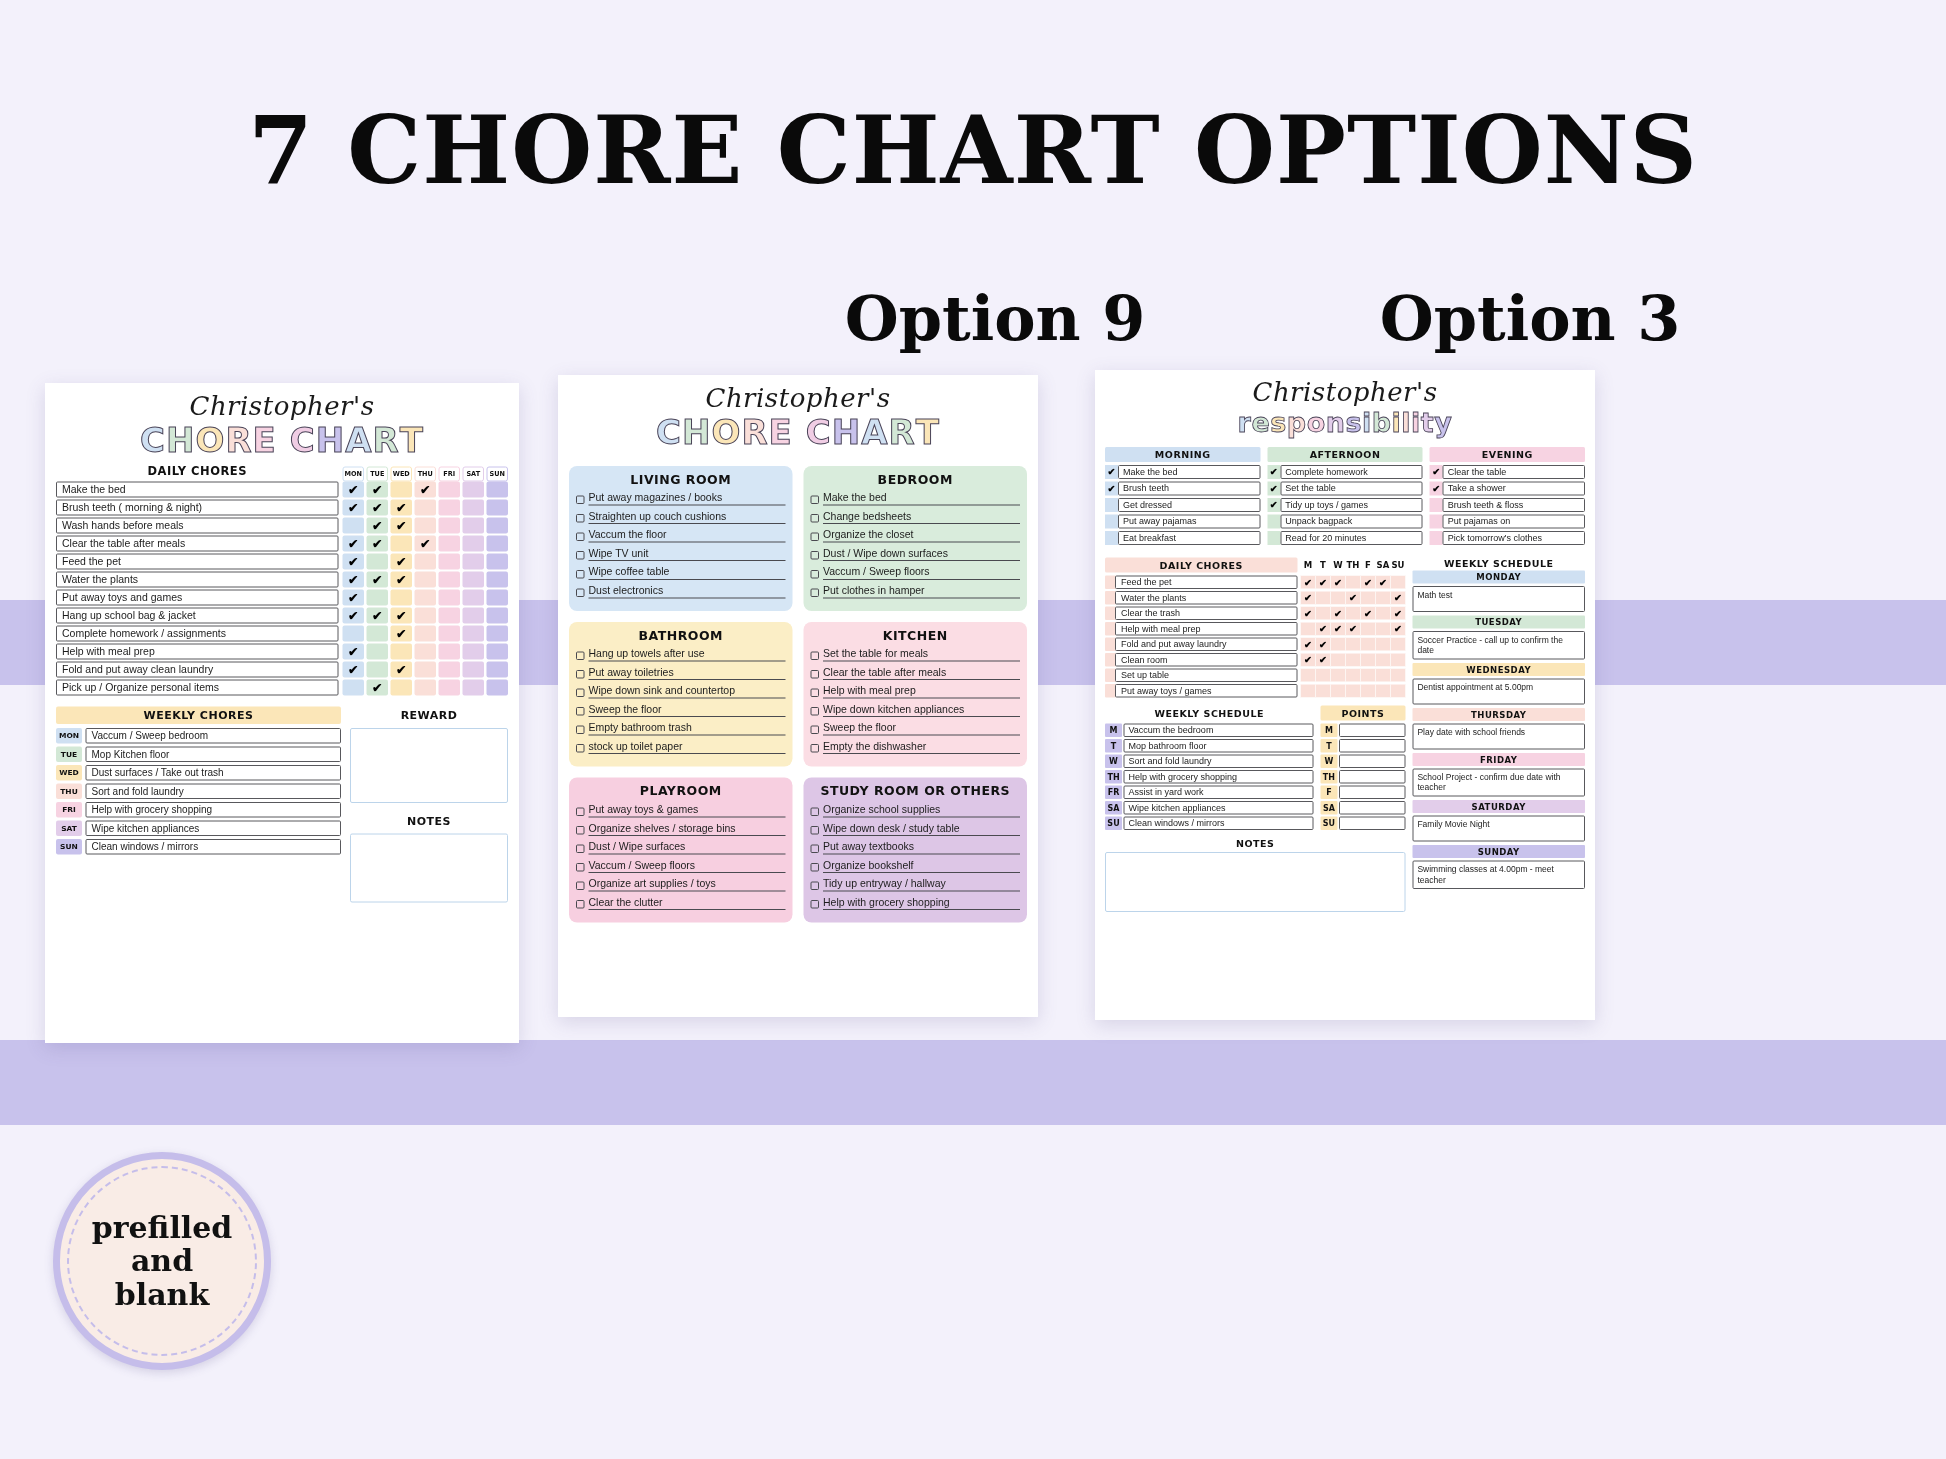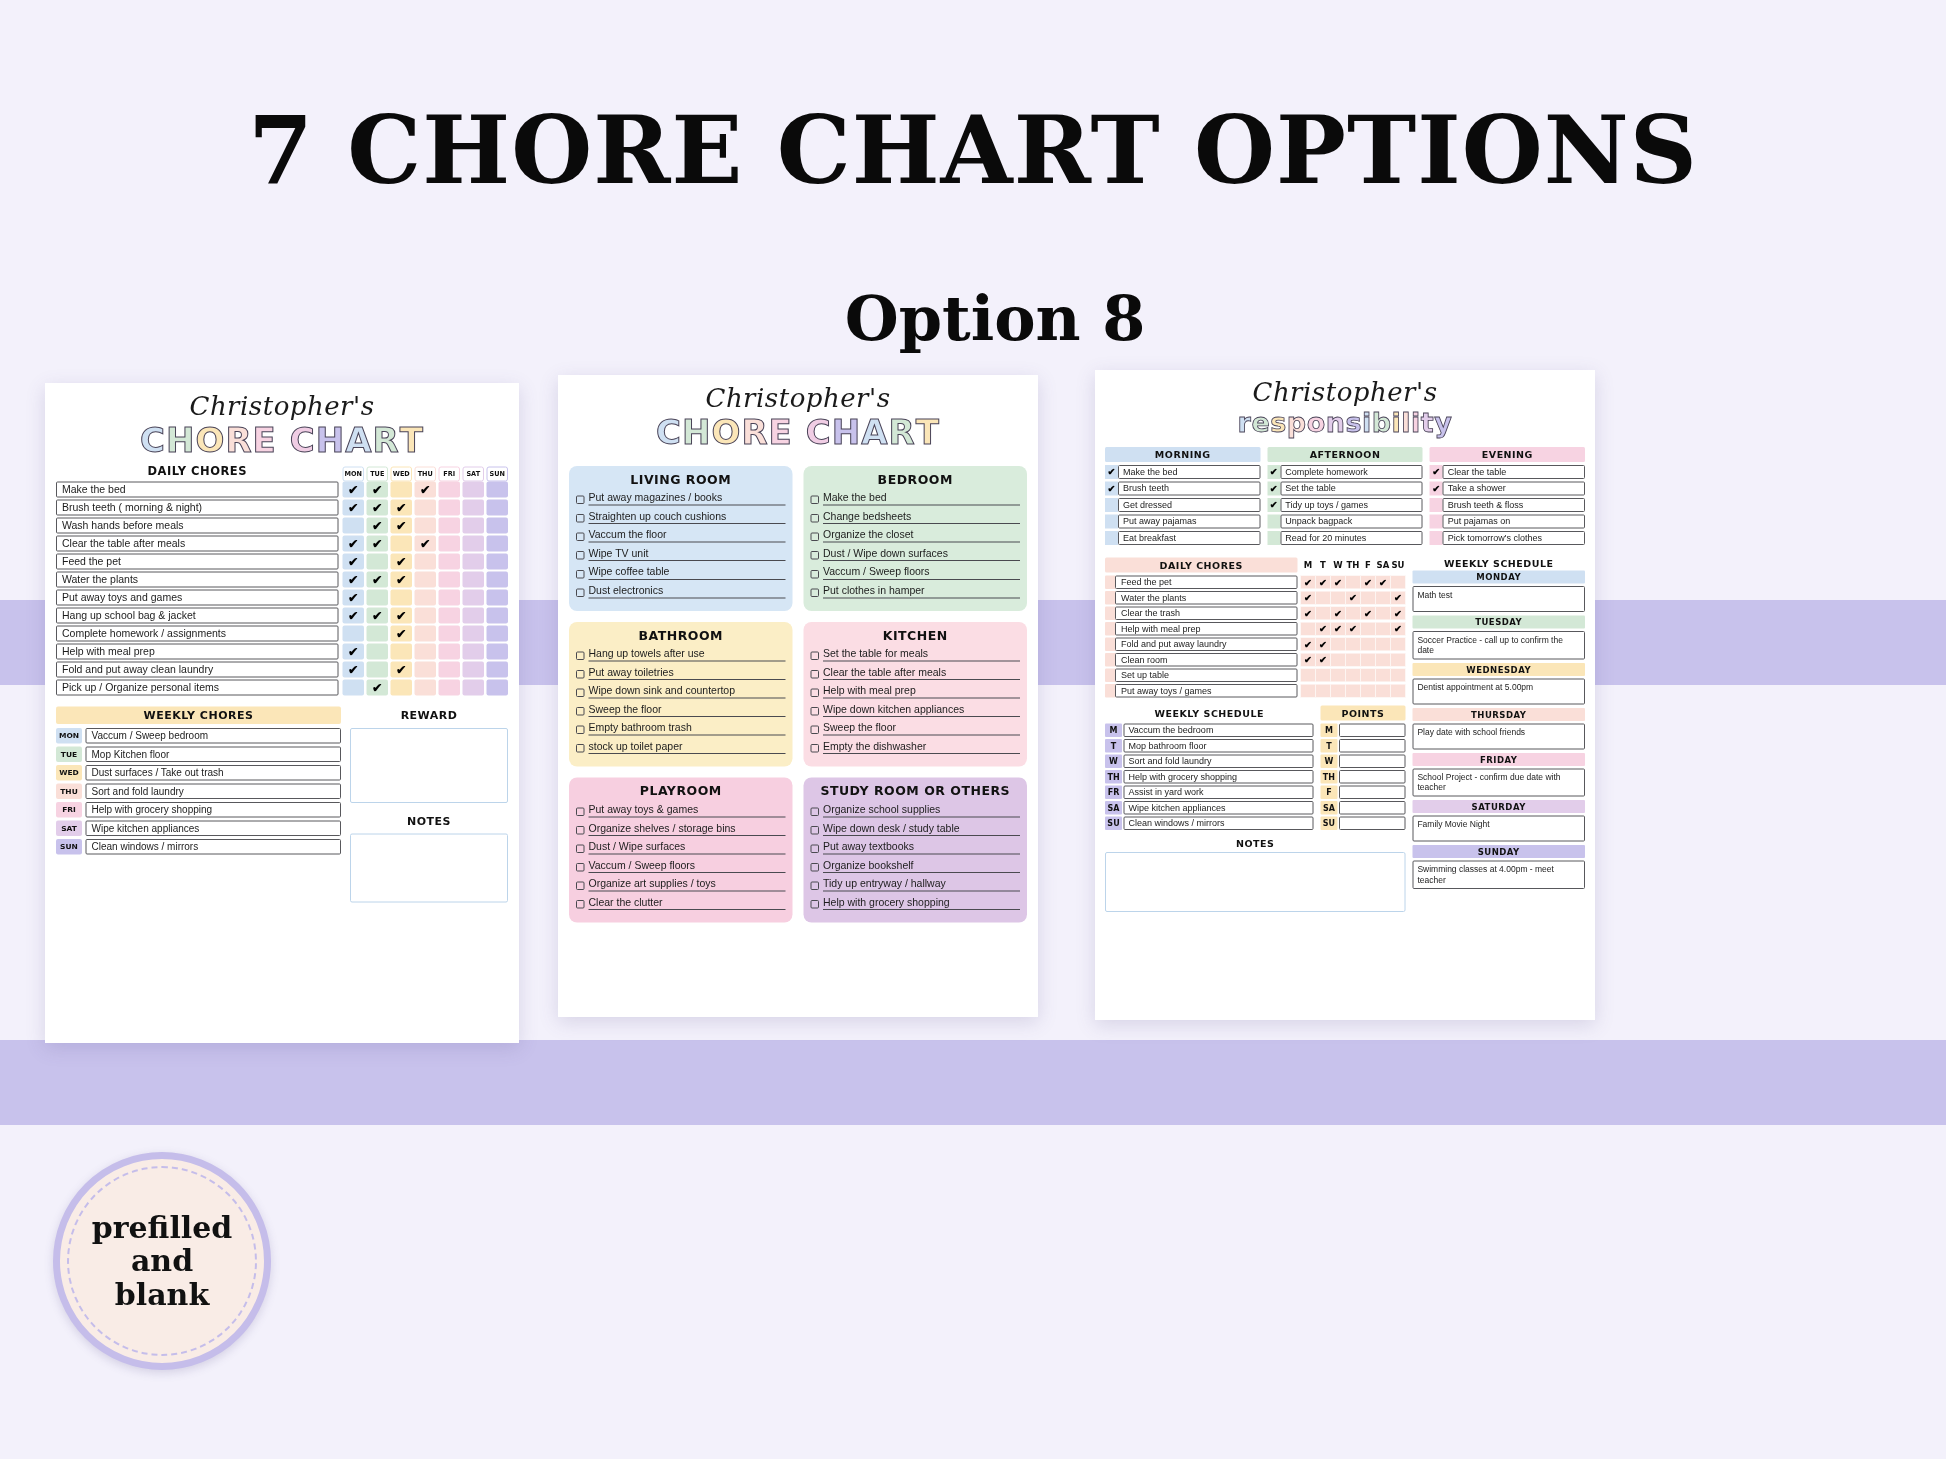--- a/index.html
+++ b/index.html
@@ -313,21 +313,22 @@
 </head>
 <body>
 
 <div id="root">
 
   <div class="band band-a"></div>
   <div class="band band-b"></div>
 
   <div class="main-title">7 CHORE CHART OPTIONS</div>
 
-  <div class="opt-label opt2">Option 8</div>
+  <div class="opt-label opt2">Option 9</div>
+  <div class="opt-label opt3">Option 3</div>
 
   <div class="sheet" id="sheet1">
     <div class="page" id="page1">
       <div class="cursive">Christopher's</div>
       <div class="bubble" id="o1-bubble"><span style="color: rgb(207, 224, 242);">C</span><span style="color: rgb(211, 232, 214);">H</span><span style="color: rgb(251, 230, 184);">O</span><span style="color: rgb(250, 223, 216);">R</span><span style="color: rgb(247, 211, 226);">E</span><span class="gap">&nbsp;</span><span style="color: rgb(240, 205, 228);">C</span><span style="color: rgb(200, 194, 236);">H</span><span style="color: rgb(207, 224, 242);">A</span><span style="color: rgb(211, 232, 214);">R</span><span style="color: rgb(251, 230, 184);">T</span></div>
 
       <div class="o1-top">
         <div class="o1-left">
           <div class="o1-dchead">DAILY CHORES</div>
         </div>

